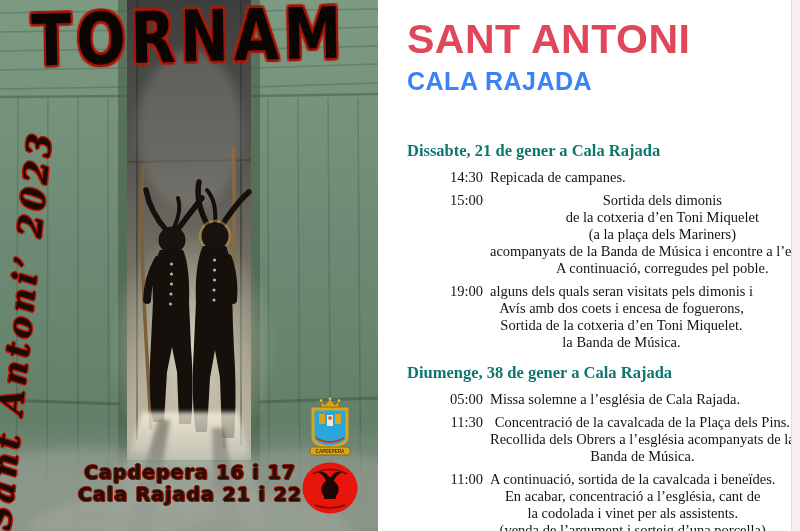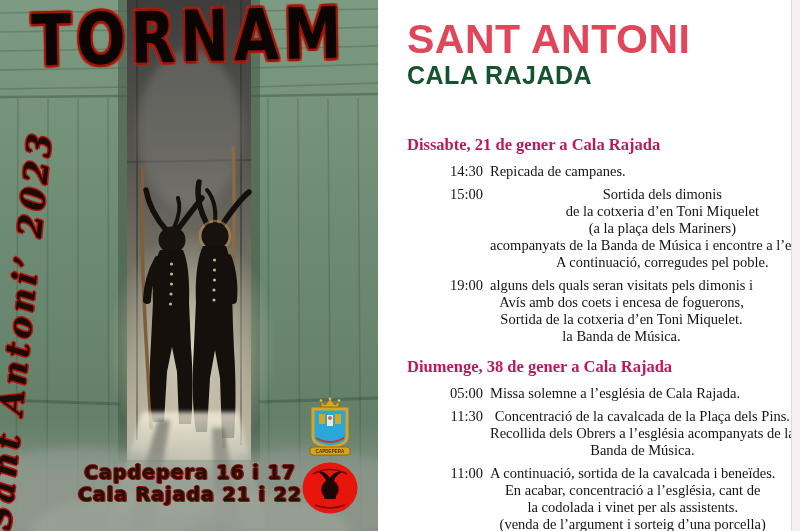--- a/index.html
+++ b/index.html
@@ -60,31 +60,31 @@
     position:absolute; right:0; top:0; width:13px; height:531px;
     background:#f8eff3; border-left:1px solid #e3dade;
   }
   .right-content { padding:18px 30px 0 25px; }
   .program-title {
     font-family:"Liberation Sans", sans-serif; font-weight:bold;
     font-size:41px; line-height:1.05; letter-spacing:0.5px; color:#e0475a;
   }
   .program-subtitle {
     font-family:"Liberation Sans", sans-serif; font-weight:bold;
-    font-size:25px; line-height:1.1; letter-spacing:0.5px; color:#14532d;
-    margin-top:1px;
+    font-size:25px; line-height:1.1; letter-spacing:0.5px; color:#3b82f6;
+    margin-top:7px;
   }
   .schedule {
     margin-top:46px; padding-left:0;
     font-family:"Liberation Serif", serif; color:#141414;
   }
   .day-section { margin-bottom:13px; }
   .day-heading {
     font-weight:bold; font-size:16.5px; line-height:18px; margin-bottom:9px;
-    color:#be185d;
+    color:#0f766e;
   }
   .event { display:flex; margin-bottom:6px; }
   .event-time {
     width:40px; margin-left:36px; flex:0 0 auto;
     font-size:14.5px; line-height:17px;text-align:right;
   }
   .event-lines { margin-left:7px; }
   .ev-line { font-size:14.5px; line-height:17px; white-space:nowrap;text-align:center; }
 </style>
 </head>

